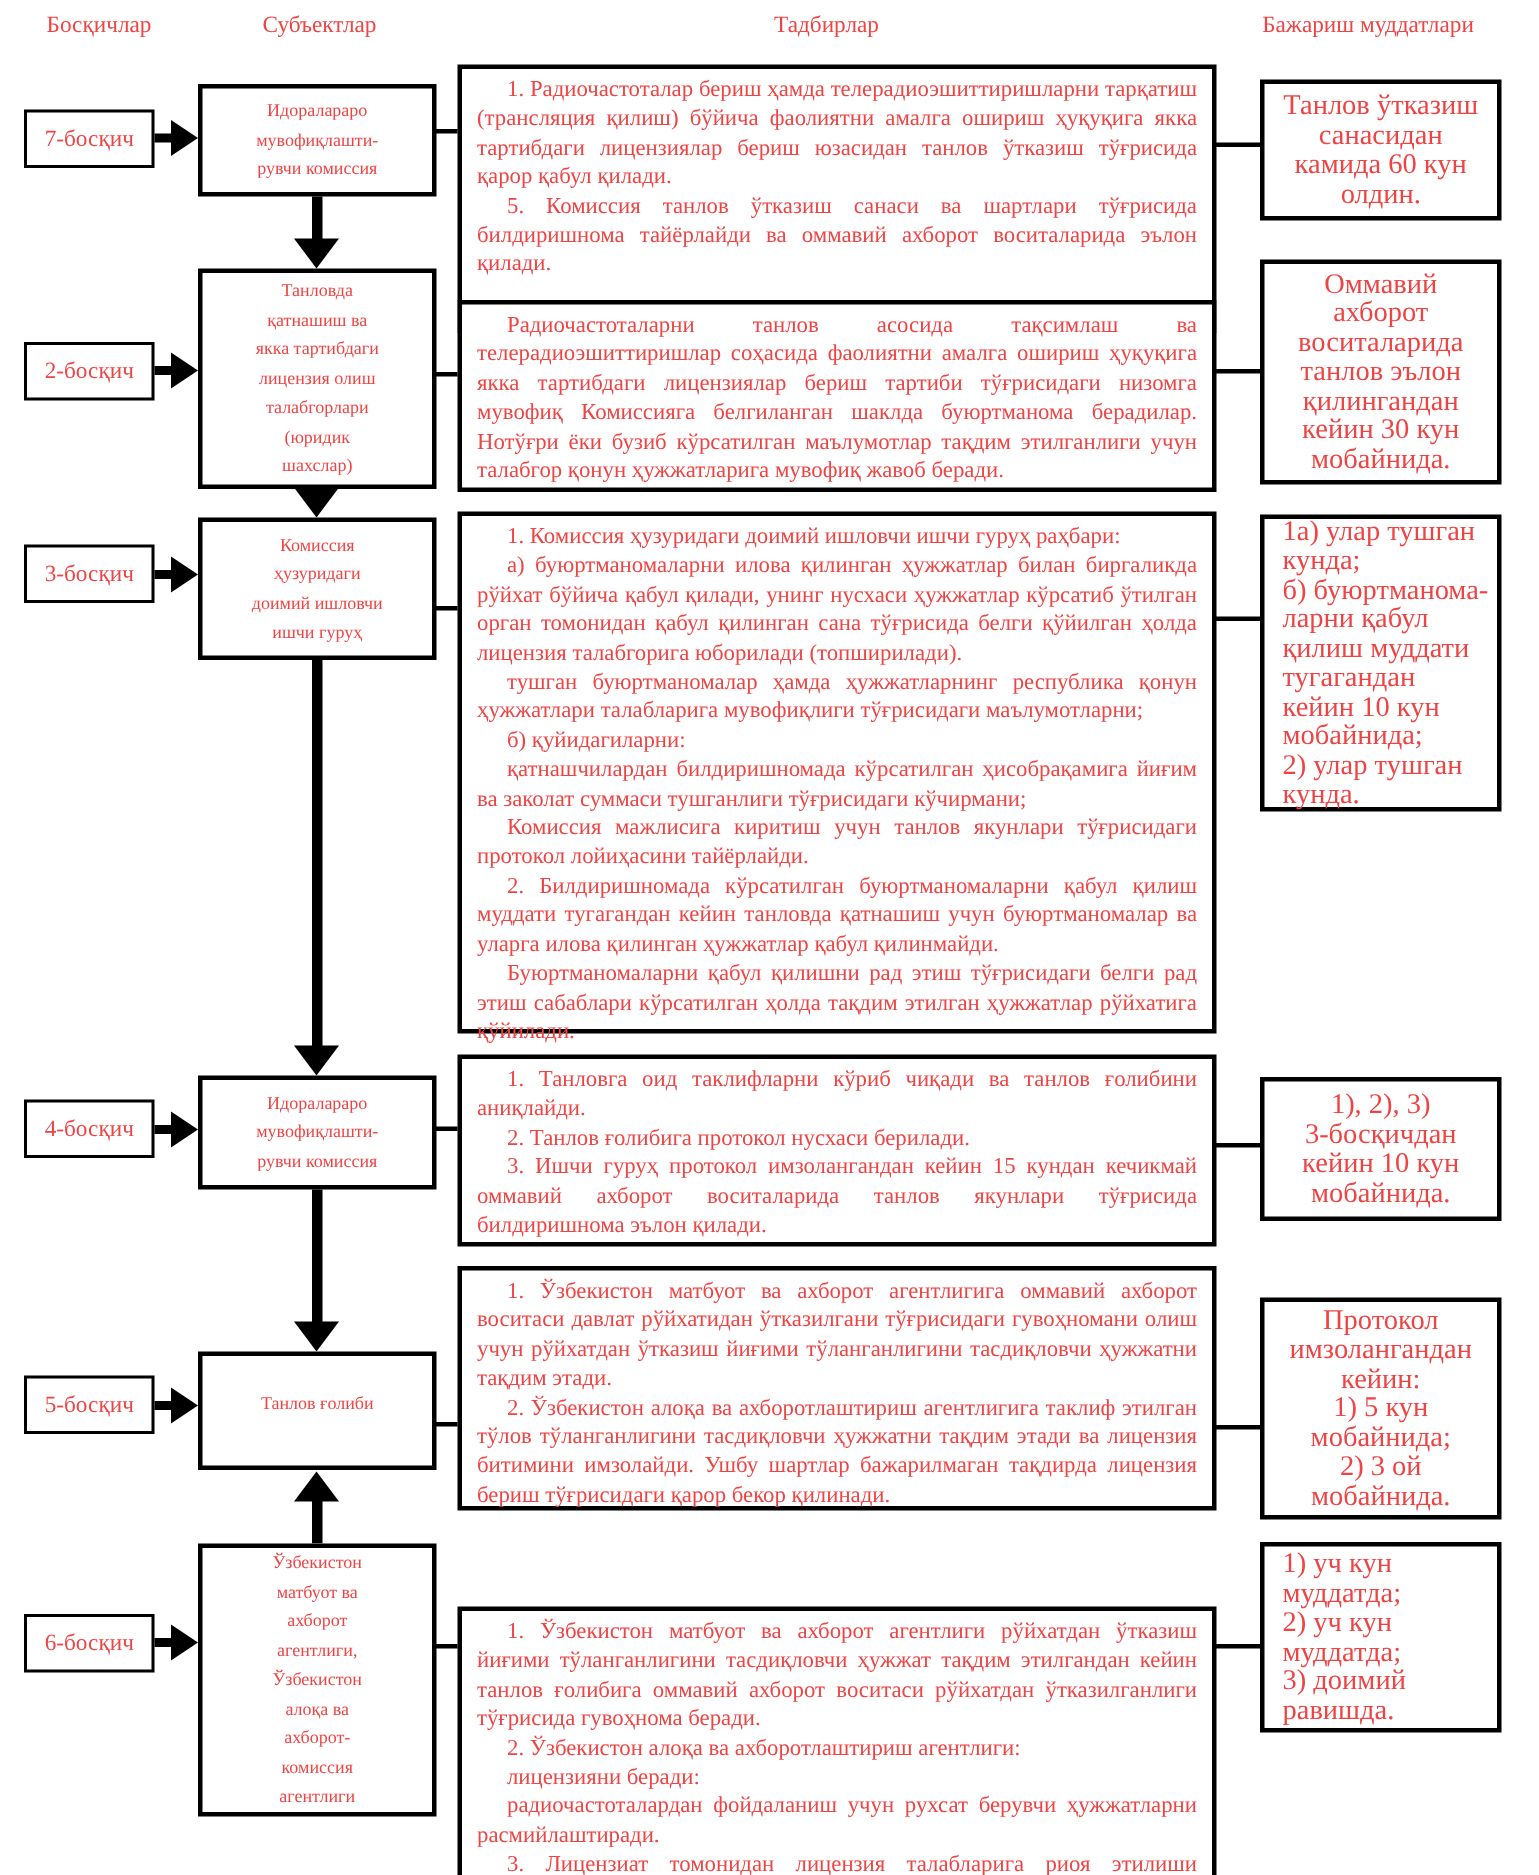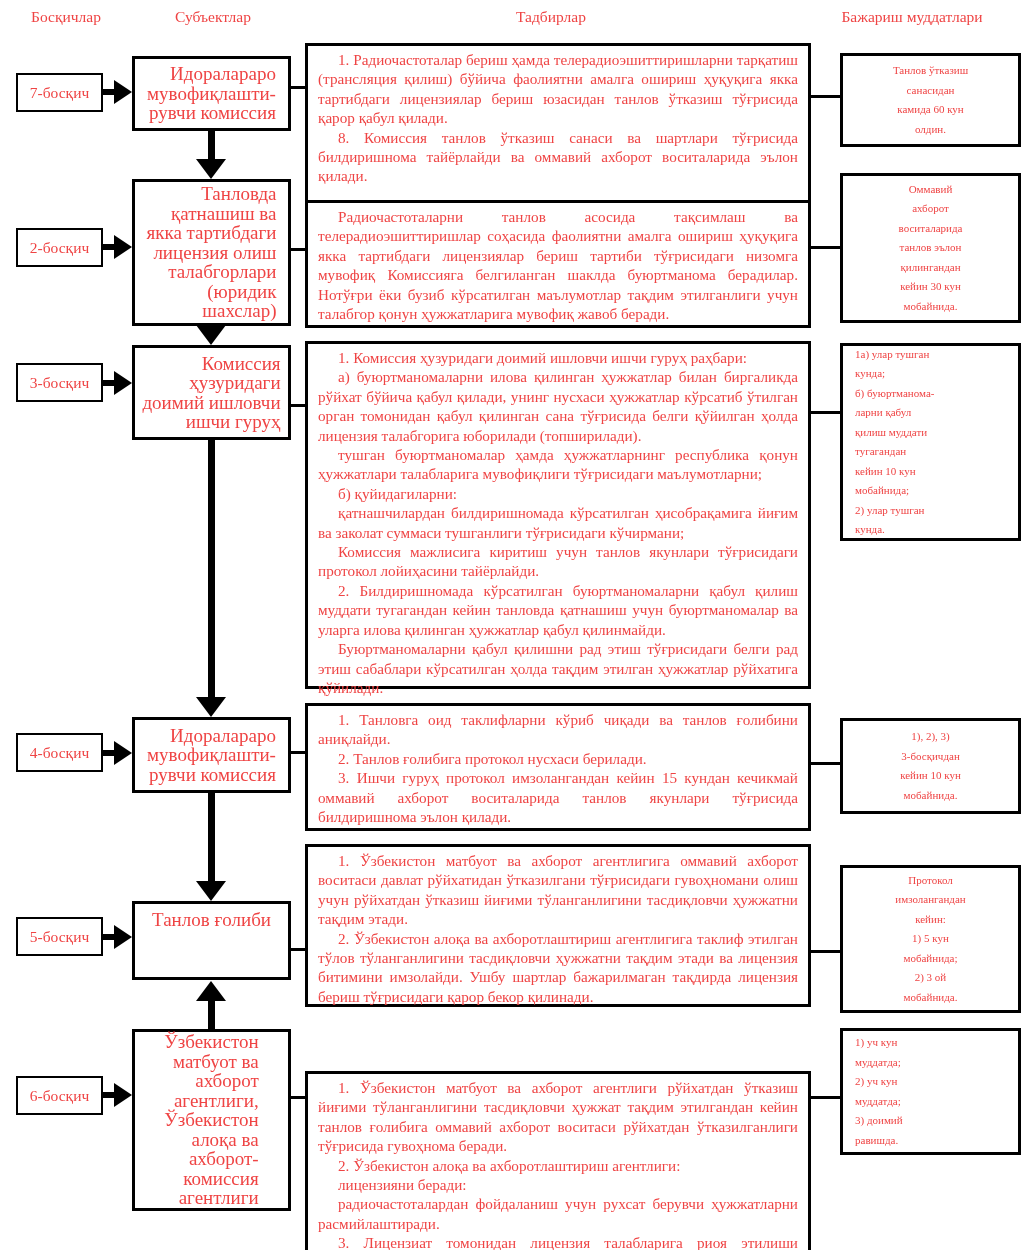--- a/index.html
+++ b/index.html
@@ -8,29 +8,29 @@
     font-family:"Liberation Serif","DejaVu Serif",serif;color:#ef4444;
     overflow:hidden;
   }
   .hdr{position:absolute;top:8px;transform:translateX(-50%);
        font-size:15.5px;white-space:nowrap;}
   .stage{position:absolute;left:16px;width:87px;height:39px;border:2px solid #000;
          box-sizing:border-box;display:flex;align-items:center;justify-content:center;
          font-size:15.5px;background:#fff;}
   .subject{position:absolute;left:132px;width:159px;border:3px solid #000;
          box-sizing:border-box;display:flex;align-items:center;justify-content:center;
-         text-align:right;font-size:19px;line-height:19.5px;white-space:pre-line;
+         text-align:center;font-size:12px;line-height:19.5px;white-space:pre-line;
          background:#fff;}
   .activity{position:absolute;left:305px;width:506px;border:3px solid #000;
          box-sizing:border-box;padding:4px 10px;font-size:15.2px;line-height:19.4px;
          background:#fff;}
   .activity p{margin:0;text-indent:20px;text-align:justify;}
-  .deadline{position:absolute;left:840px;width:181px;border:3px solid #000;
+  .deadline{position:absolute;left:840px;width:161px;border:3px solid #000;
          box-sizing:border-box;display:flex;align-items:center;justify-content:center;
-         text-align:center;font-size:11px;line-height:19.5px;white-space:pre-line;
+         text-align:center;font-size:19px;line-height:19.5px;white-space:pre-line;
          background:#fff;}
   .deadline.left{justify-content:flex-start;text-align:left;padding-left:12px;}
   
   .hl{position:absolute;background:#000;height:3px;}
   .sline{position:absolute;background:#000;height:6px;left:103px;width:13px;}
   .ah-right{position:absolute;width:0;height:0;border-top:12px solid transparent;
         border-bottom:12px solid transparent;border-left:18px solid #000;left:114px;}
   .vl{position:absolute;background:#000;width:7px;left:208px;}
   .ah-down{position:absolute;width:0;height:0;border-left:15px solid transparent;
         border-right:15px solid transparent;border-top:20px solid #000;left:196px;}
@@ -51,21 +51,21 @@
     <span>7-босқич</span>
   </div>
   <div class="sline" style="top:89px"></div>
   <div class="ah-right" style="top:80px"></div>
   <div class="subject" style="top:56px;height:75px">Идоралараро
 мувофиқлашти-
 рувчи комиссия</div>
   <div class="hl" style="left:289px;width:17px;top:86px"></div>
   <div class="activity" style="top:43px;height:179px">
     <p>1. Радиочастоталар бериш ҳамда телерадиоэшиттиришларни тарқатиш (трансляция қилиш) бўйича фаолиятни амалга ошириш ҳуқуқига якка тартибдаги лицензиялар бериш юзасидан танлов ўтказиш тўғрисида қарор қабул қилади.</p>
-    <p>8. Комиссия танлов ўтказиш санаси ва шартлари тўғрисида билдиришнома тайёрлайди ва оммавий ахборот воситаларида эълон қилади.</p>
+    <p>5. Комиссия танлов ўтказиш санаси ва шартлари тўғрисида билдиришнома тайёрлайди ва оммавий ахборот воситаларида эълон қилади.</p>
   </div>
   <div class="hl" style="left:809px;width:31px;top:95px"></div>
   <div class="deadline" style="top:53px;height:94px">Танлов ўтказиш
 санасидан
 камида 60 кун
 олдин.</div>
   <div class="vl" style="top:131px;height:30px"></div>
   <div class="ah-down" style="top:159px"></div>
 
   <div class="stage" style="top:228px">
@@ -148,21 +148,21 @@
 кейин 10 кун
 мобайнида.</div>
   <div class="vl" style="top:793px;height:89px"></div>
   <div class="ah-down" style="top:881px"></div>
 
   <div class="stage" style="top:917px">
     <span>5-босқич</span>
   </div>
   <div class="sline" style="top:934px"></div>
   <div class="ah-right" style="top:925px"></div>
-  <div class="subject" style="top:901px;height:79px;align-items:flex-start;padding-top:6px">Танлов ғолиби</div>
+  <div class="subject" style="top:901px;height:79px;align-items:flex-start;padding-top:22px">Танлов ғолиби</div>
   <div class="hl" style="left:289px;width:17px;top:948px"></div>
   <div class="activity" style="top:844px;height:163px">
     <p>1. Ўзбекистон матбуот ва ахборот агентлигига оммавий ахборот воситаси давлат рўйхатидан ўтказилгани тўғрисидаги гувоҳномани олиш учун рўйхатдан ўтказиш йиғими тўланганлигини тасдиқловчи ҳужжатни тақдим этади.</p>
     <p>2. Ўзбекистон алоқа ва ахборотлаштириш агентлигига таклиф этилган тўлов тўланганлигини тасдиқловчи ҳужжатни тақдим этади ва лицензия битимини имзолайди. Ушбу шартлар бажарилмаган тақдирда лицензия бериш тўғрисидаги қарор бекор қилинади.</p>
   </div>
   <div class="hl" style="left:809px;width:31px;top:950px"></div>
   <div class="deadline" style="top:865px;height:148px">Протокол
 имзолангандан
 кейин:
 1) 5 кун

